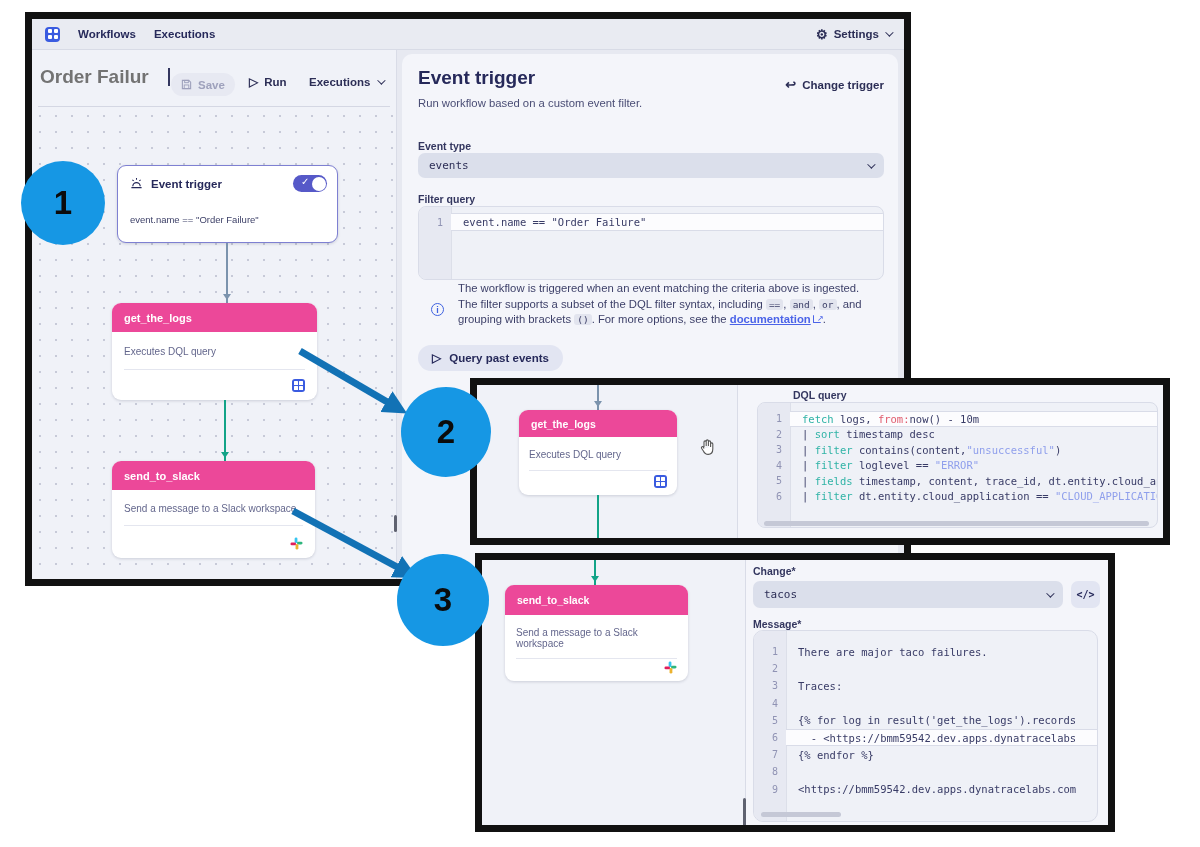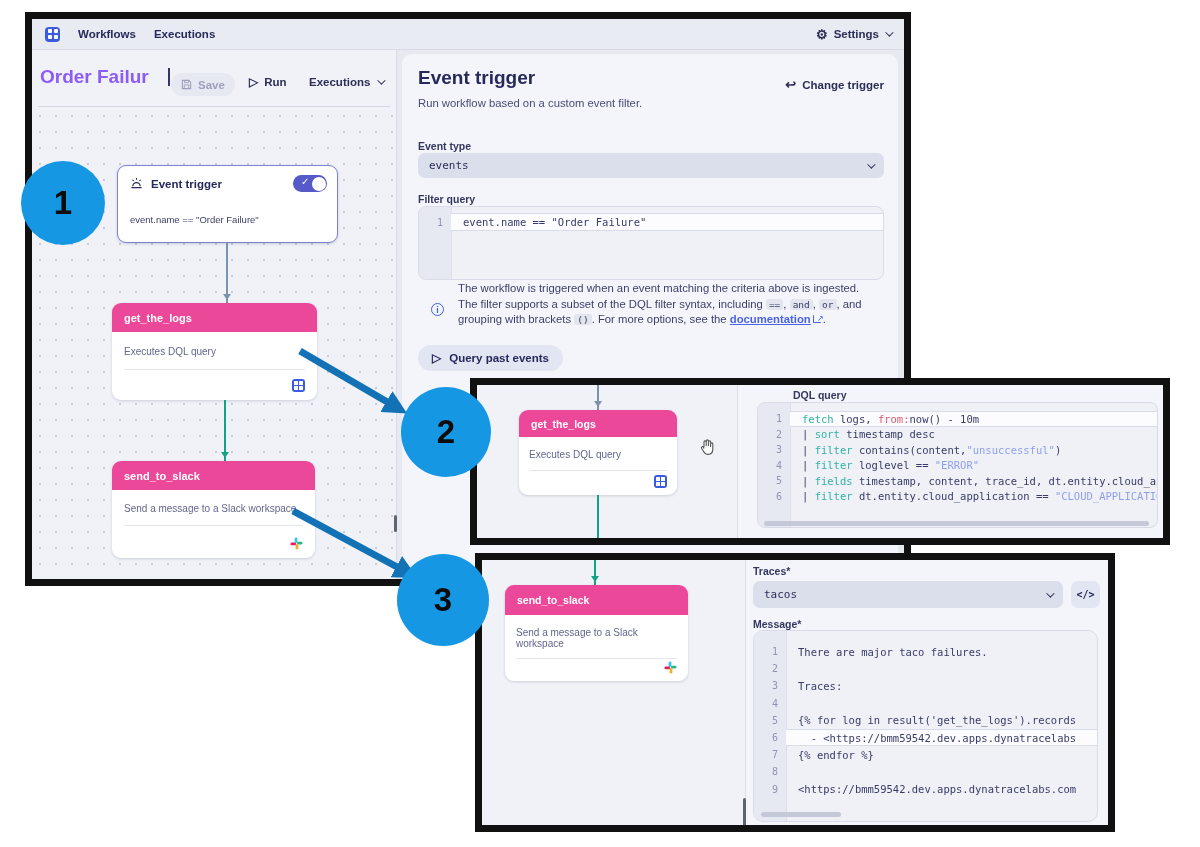--- a/index.html
+++ b/index.html
@@ -26,21 +26,21 @@
   .chev { width:6px; height:6px; border-right:1.6px solid #2c2e56; border-bottom:1.6px solid #2c2e56;
           display:inline-block; transform:rotate(45deg) translateY(-2px); }
 
   .content { position:absolute; left:0; top:31px; right:0; bottom:0; background:#e7e9f1; }
   .left-card { position:absolute; left:0; top:0; width:364px; bottom:0; background:#f0f2f8; }
   .dotgrid { background-image:radial-gradient(#c7cad8 1px, transparent 1.2px); background-size:16px 16px; }
   .canvas { position:absolute; left:0; top:58px; right:0; bottom:0; }
 
   
   .wf-title { position:absolute; left:8px; top:16px; width:133px; font-size:19px; font-weight:700;
-              color:#8b5cf6; white-space:nowrap; overflow:hidden; }
+              color:#737373; white-space:nowrap; overflow:hidden; }
   .caret { position:absolute; left:136px; top:18px; width:2px; height:18px; background:#33365f; }
   .btn-save { position:absolute; left:139px; top:23px; height:23px; padding:0 10px; background:#e7e9f2;
               border-radius:12px; display:flex; align-items:center; gap:6px; color:#9ea1bc;
               font-size:11.5px; font-weight:600; }
   .btn-run { position:absolute; left:217px; top:26px; display:flex; align-items:center; gap:6px;
              font-size:11.5px; font-weight:700; }
   .btn-exec { position:absolute; left:277px; top:26px; display:flex; align-items:center; gap:7px;
               font-size:11.5px; font-weight:700; }
   .tb-div { position:absolute; left:6px; right:6px; top:56px; border-bottom:1px solid #d4d7e3; }
   .play { font-size:12px; line-height:1; }
@@ -307,21 +307,21 @@
       <div class="node-sub" style="margin-top:12px; padding:0 11px;">Send a message to a Slack workspace</div>
       <div class="node-div" style="margin-top:9px; margin-left:11px; margin-right:11px;"></div>
       <svg width="13" height="13" viewBox="0 0 14 14" style="position:absolute; right:11px; bottom:7px;">
         <rect x="5" y="0.5" width="3" height="6" rx="1.5" fill="#36C5F0"></rect>
         <rect x="7.5" y="5" width="6" height="3" rx="1.5" fill="#2EB67D"></rect>
         <rect x="6" y="7.5" width="3" height="6" rx="1.5" fill="#ECB22E"></rect>
         <rect x="0.5" y="6" width="6" height="3" rx="1.5" fill="#E01E5A"></rect>
       </svg>
     </div>
 
-    <div class="flabel" style="position:absolute; left:271px; top:5px;">Traces*</div>
+    <div class="flabel" style="position:absolute; left:271px; top:5px;">Change*</div>
     <div class="select" style="left:271px; top:21px; width:310px; height:27px;">
       <span>tacos</span>
       <span class="chev"></span>
     </div>
     <div class="codebtn" style="left:589px; top:21px;">&lt;/&gt;</div>
 
     <div class="flabel" style="position:absolute; left:271px; top:58px;">Message*</div>
     <div class="editor" style="left:271px; top:70px; width:345px; height:192px; --lh:17.2px; --pt:12px; border-radius:10px;">
         <div class="rows">
           <div class="code-row"><span class="ln">1</span><span class="lc"><span class="tk-d">There are major taco failures.</span></span></div>

